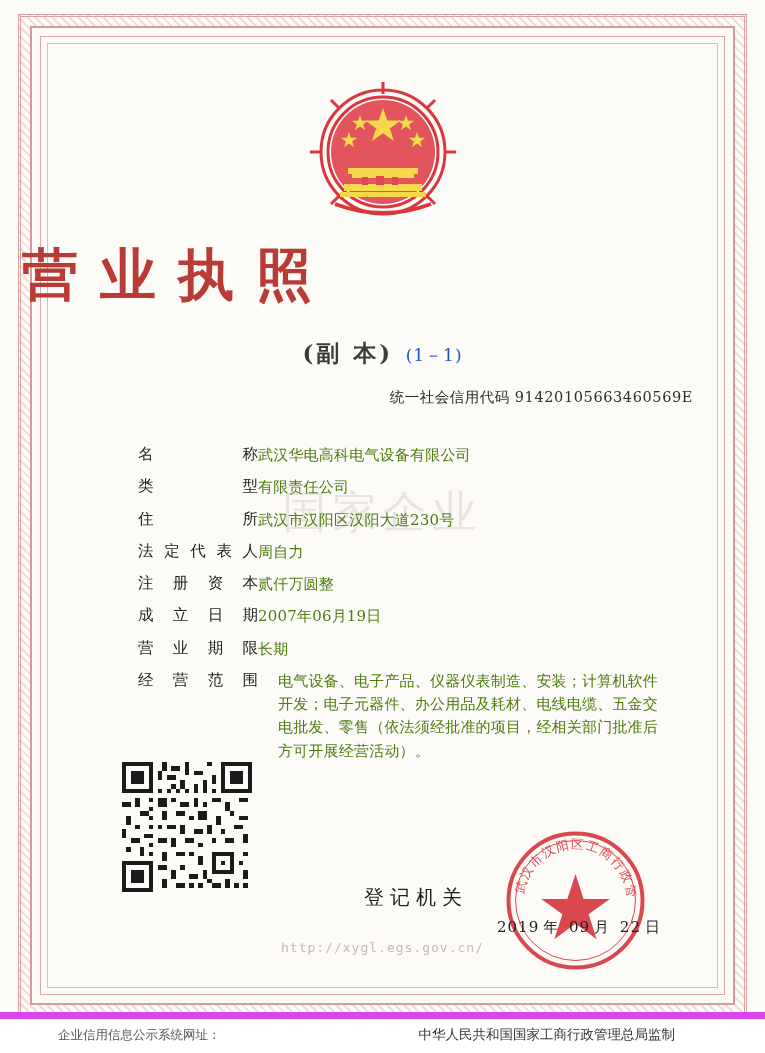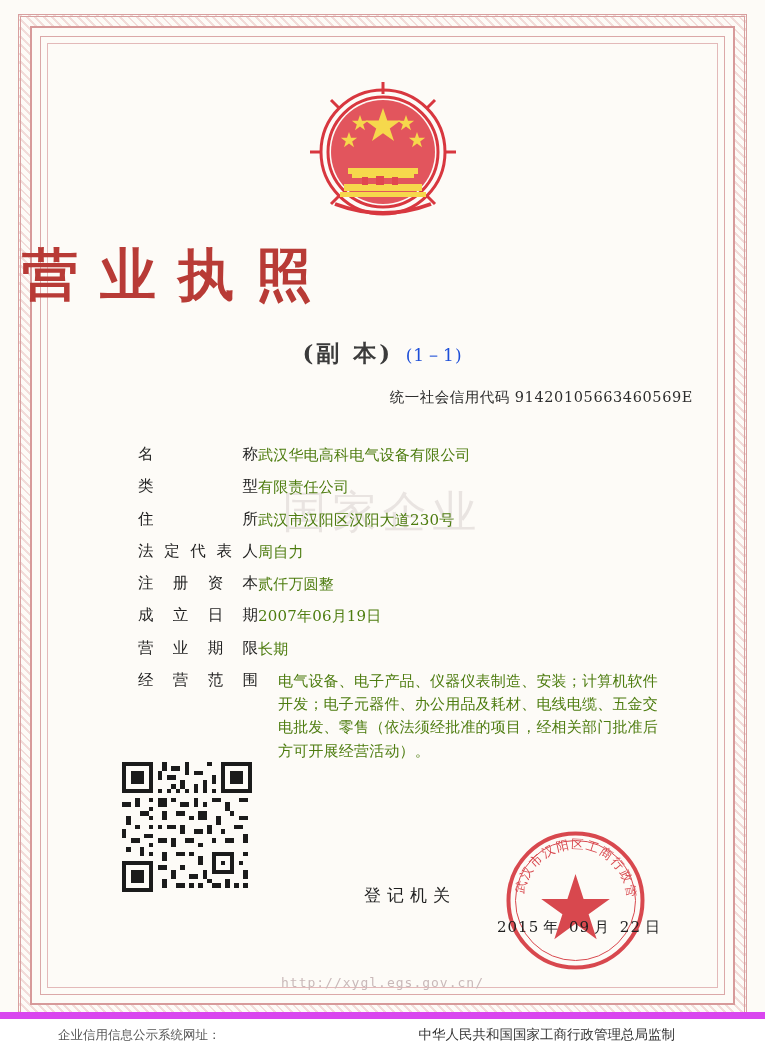--- a/index.html
+++ b/index.html
@@ -181,21 +181,21 @@
     width: 130px;
     height: 130px;
   }
 
   
   .authority {
     position: absolute;
     left: 364px;
     top: 884px;
     font-family: "DejaVu Serif", "Liberation Serif", serif;
-    font-size: 17px;
+    font-size: 20px;
     letter-spacing: 6px;
     color: #1f1f1f;
   }
   .issue-date {
     position: absolute;
     left: 495px;
     top: 918px;
     font-family: "DejaVu Serif", "Liberation Serif", serif;
     font-size: 15px;
     color: #1f1f1f;
@@ -210,21 +210,21 @@
     top: 828px;
     width: 145px;
     height: 145px;
     opacity: 0.82;
   }
 
   
   .watermark-url {
     position: absolute;
     left: 0; right: 0;
-    top: 975px;
+    top: 940px;
     text-align: center;
     font-family: "DejaVu Sans Mono", monospace;
     font-size: 13px;
     color: #c9b9b9;
     letter-spacing: 1px;
   }
   .watermark-center {
     position: absolute;
     left: 50%;
     top: 512px;
@@ -563,21 +563,21 @@
         <path id="sealArc" d="M 72.5,72.5 m -52,0 a 52,52 0 1,1 104,0" transform="rotate(0 72.5 72.5)"></path>
         <path id="sealArcTop" d="M 20.5,72.5 a 52,52 0 1,1 104,0"></path>
       </defs>
       <text fill="#d0212a" font-size="12.5" font-family="'DejaVu Serif', serif" letter-spacing="1.6">
         <textPath href="#sealArcTop" startOffset="4%">武汉市汉阳区工商行政管理和质量技术监督局</textPath>
       </text>
     </svg>
   </div>
 
   <div class="issue-date">
-    <span>2015</span><span>年</span>
+    <span>2019</span><span>年</span>
     <span>09</span><span>月</span>
     <span>22</span><span>日</span>
   </div>
 
   <div class="watermark-url">http://xygl.egs.gov.cn/</div>
 
   <div class="footer">
     <div class="footer-left">企业信用信息公示系统网址：</div>
     <div class="footer-right">中华人民共和国国家工商行政管理总局监制</div>
   </div>

